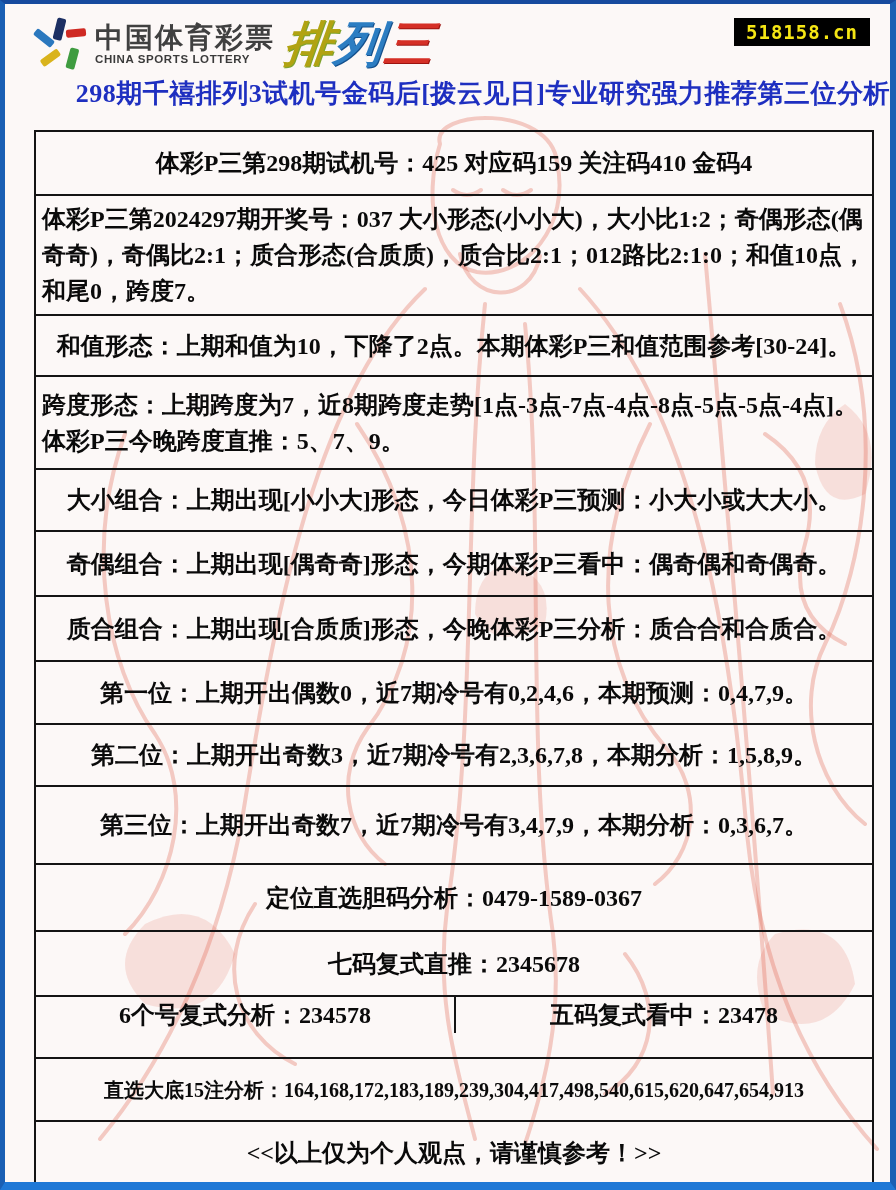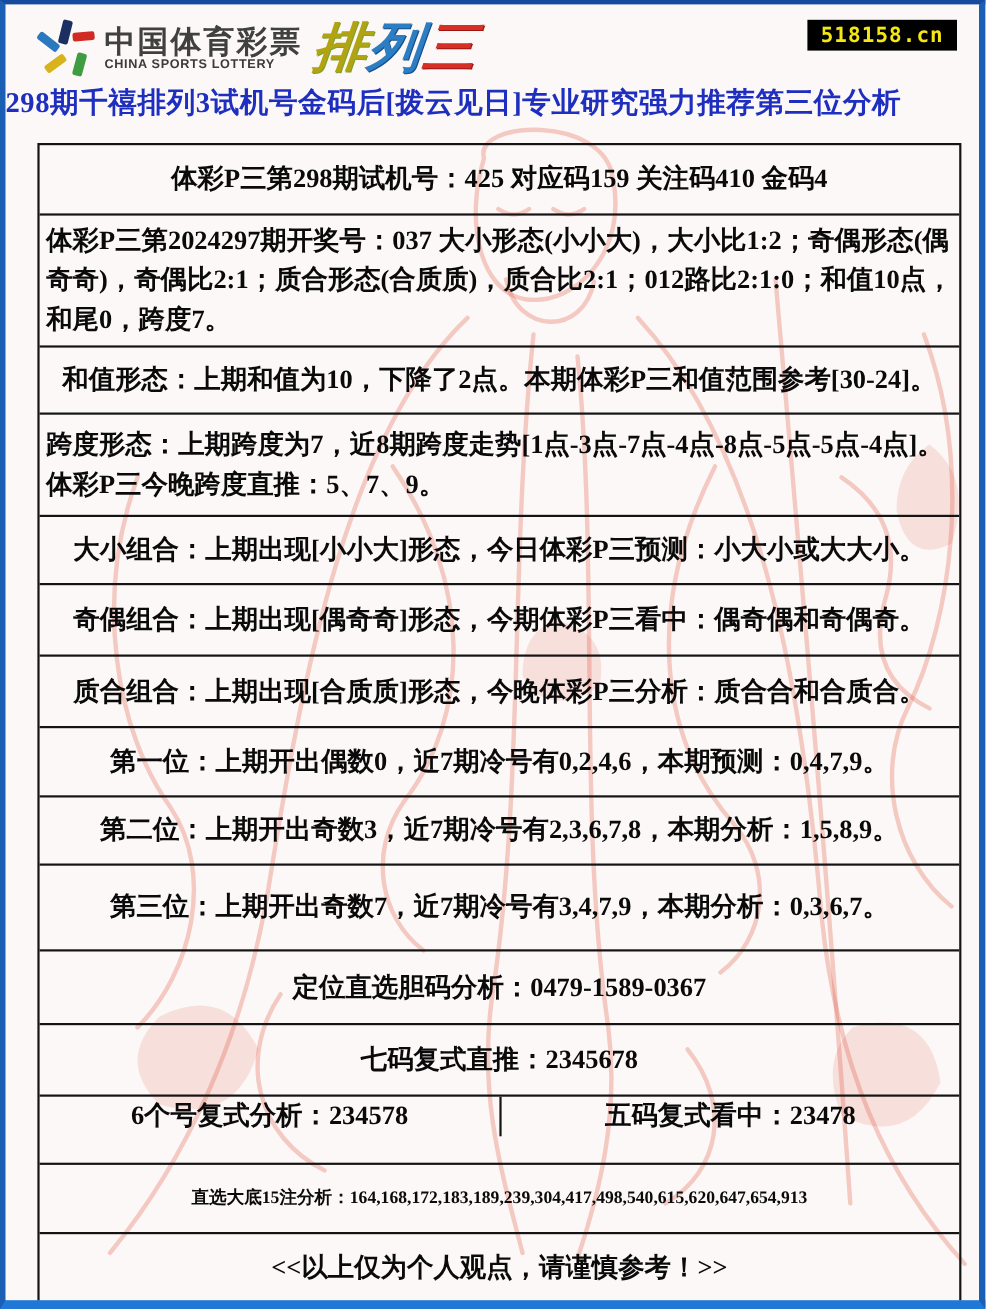--- a/index.html
+++ b/index.html
@@ -30,41 +30,41 @@
   .site-badge {
     position:absolute; right:20px; top:14px;
     background:#000000; color:#f5e614;
     font-family:"DejaVu Sans Mono", monospace;
     font-size:19px; font-weight:700; letter-spacing:1px;
     padding:2px 12px; height:28px; line-height:24px; cursor:pointer;
   }
 
   .title {
     position:absolute; left:0; top:72px; width:100%;
-    text-align:left; color:#1e2fc0;
+    text-align:right; color:#1e2fc0;
     font-family:"Liberation Serif", serif;
     font-size:26px; font-weight:900; letter-spacing:0.5px;
     white-space:nowrap;
   }
 
   
   .board {
     position:absolute; left:29px; top:126px; width:840px;
     border:2px solid #141414; background:transparent;
   }
   .row {
     position:relative; display:flex; align-items:center; justify-content:center;
     border-bottom:2px solid #141414;
     font-family:"Liberation Serif", serif;
     font-size:24px; font-weight:700; color:#0a0a0a;
     text-align:center; padding:0 10px; line-height:1.5;
   }
   .row:last-child { border-bottom:none; }
   .row.left { justify-content:flex-start; text-align:left; padding:0 6px; }
-  .row.small { font-size:16px; }
+  .row.small { font-size:20px; }
   .row.split { padding:0; align-items:flex-start; }
   .split .cell { width:50%; display:flex; align-items:center; justify-content:center; }
   .split .cell + .cell { border-left:2px solid #141414; }
 </style>
 </head>
 <body>
 
 <div class="page">
 
   <svg class="watermark" viewBox="0 0 896 1190" xmlns="http://www.w3.org/2000/svg">

